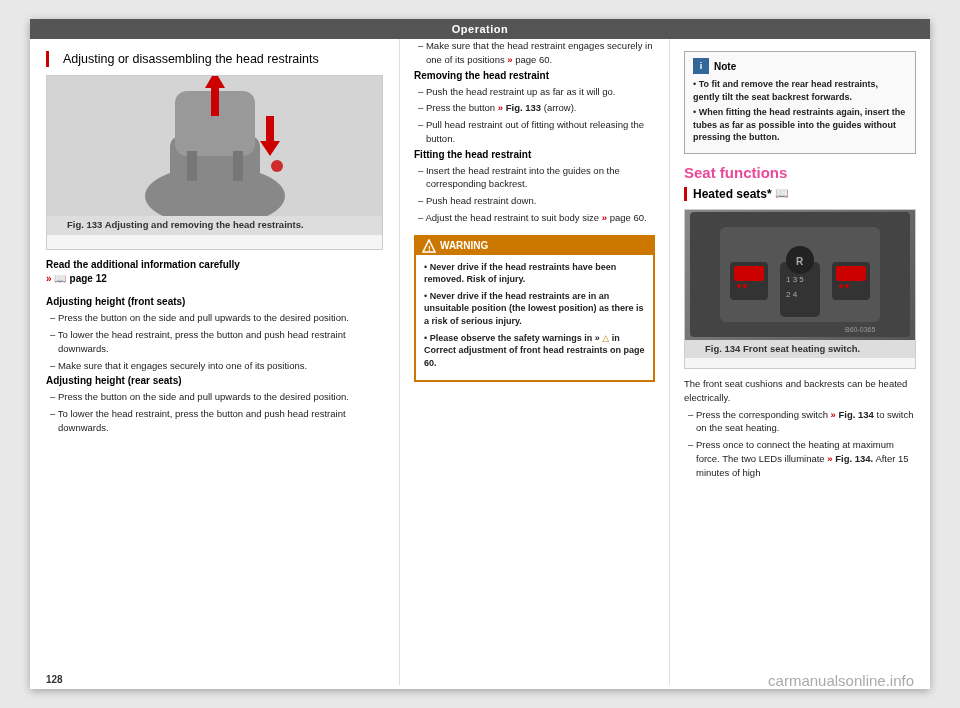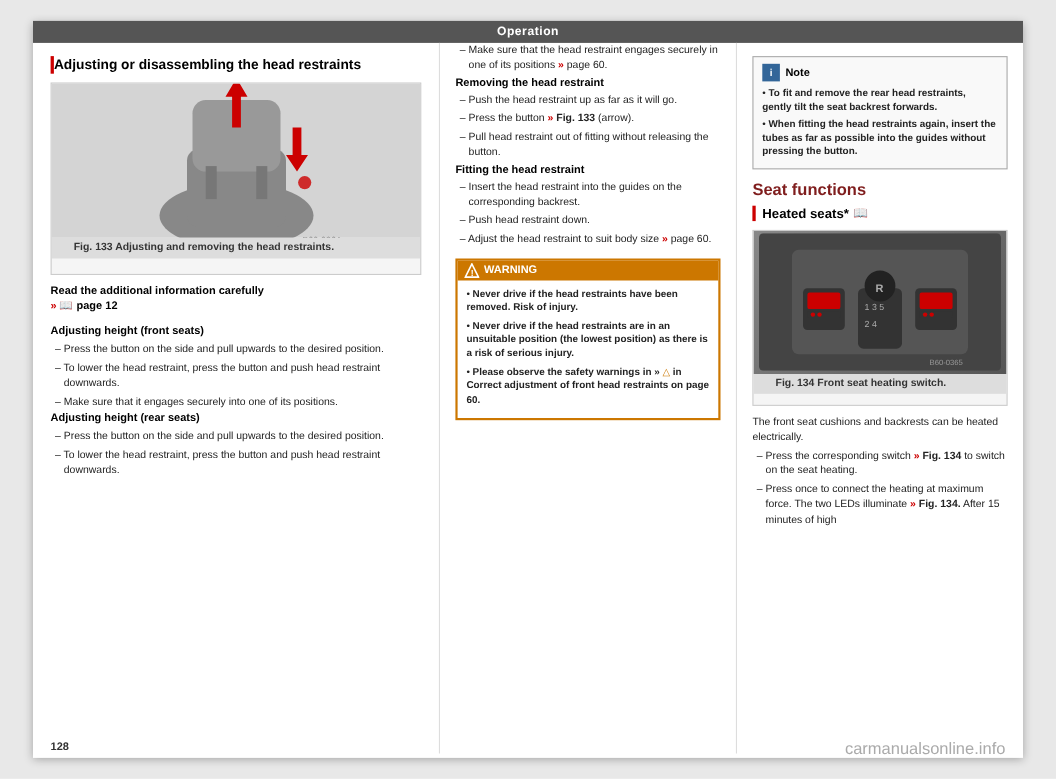--- a/index.html
+++ b/index.html
@@ -47,23 +47,23 @@
       border-right: 1px solid #ddd;
       flex-shrink: 0;
     }
     .right-col {
       width: 260px;
       padding: 12px 14px;
       flex-shrink: 0;
     }
     .section-title {
       font-size: 12.5px;
-      font-weight: bold;
+      font-weight: normal;
       border-left: 3px solid #cc0000;
-      padding-left: 0;
+      padding-left: 14px;
       margin-bottom: 8px;
       line-height: 1.3;
     }
     .figure-box {
       border: 1px solid #ccc;
       margin-bottom: 8px;
       position: relative;
       height: 175px;
       background: #f5f5f5;
       overflow: hidden;
@@ -176,21 +176,21 @@
       font-size: 9px;
       line-height: 1.4;
       color: #222;
       margin-bottom: 3px;
     }
     .seat-functions-title {
       font-size: 15px;
       font-weight: bold;
       margin-bottom: 6px;
       margin-top: 4px;
-      color: #7f1d1d;
+      color: #ec4899;
     }
     .heated-seats-title {
       font-size: 12px;
       font-weight: bold;
       border-left: 3px solid #cc0000;
       padding-left: 6px;
       margin-bottom: 8px;
       display: flex;
       align-items: flex-start;
       gap: 4px;

